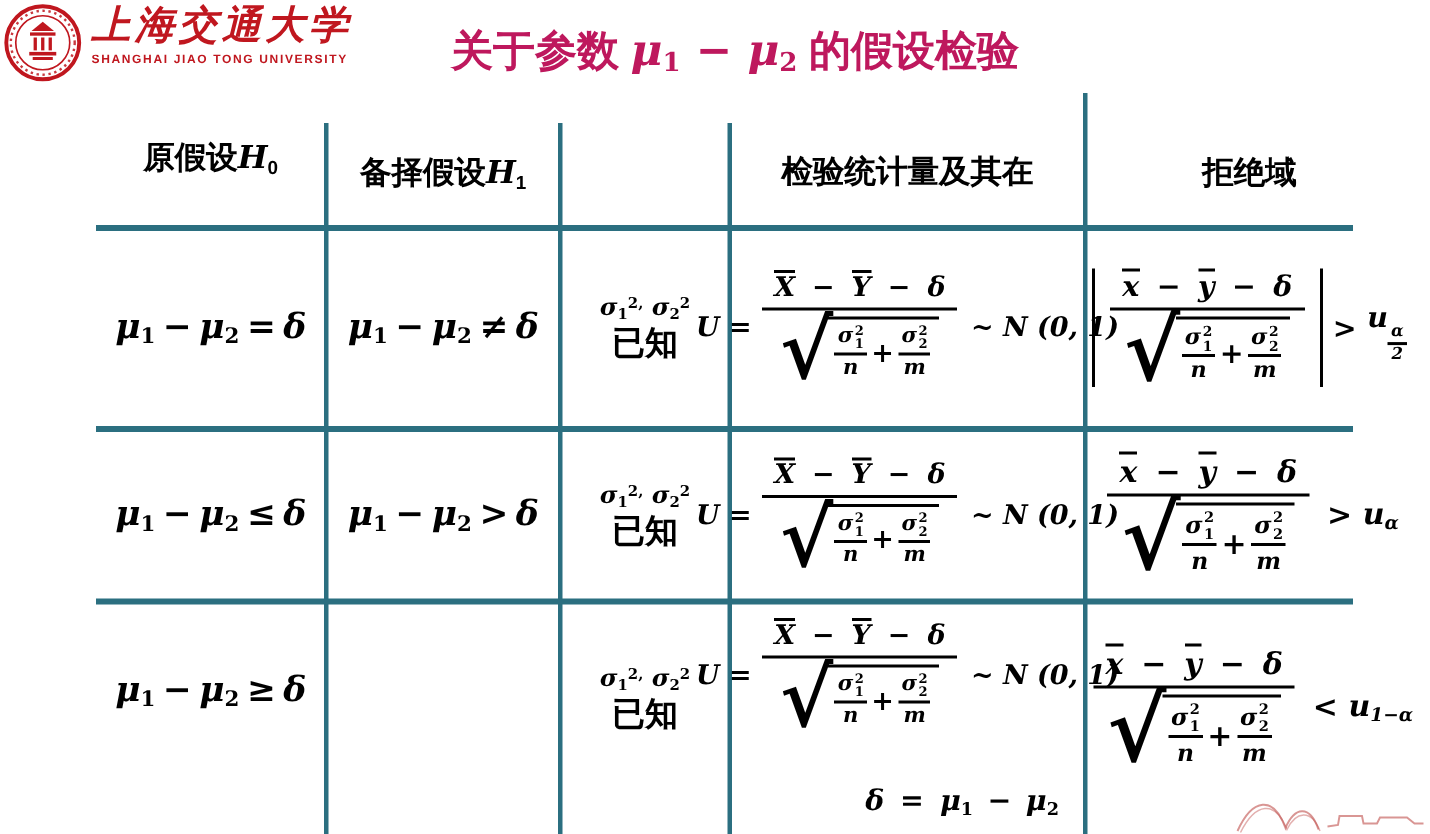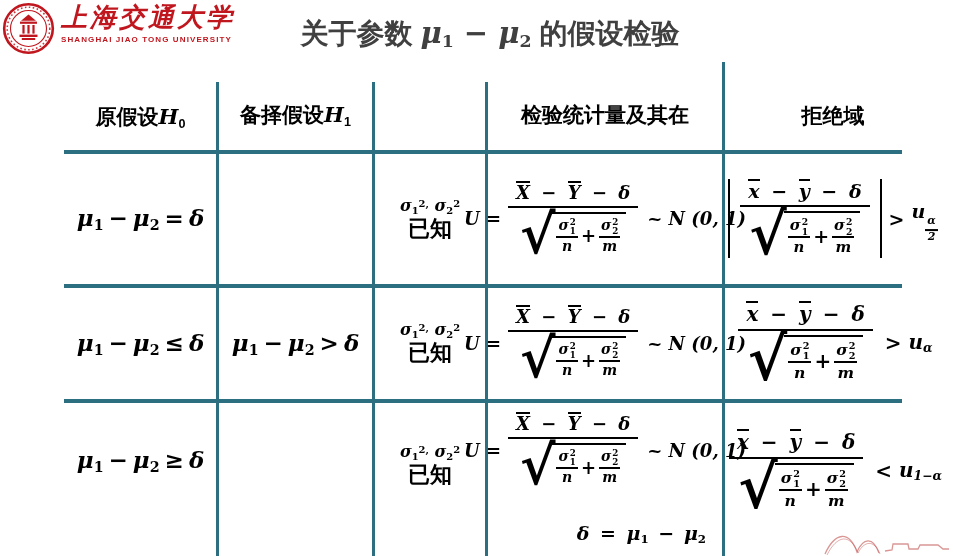--- a/index.html
+++ b/index.html
@@ -8,21 +8,21 @@
 
   
   .logo{position:absolute;left:2px;top:2px;display:flex;align-items:flex-start;}
   .logo-text{margin-left:6px;}
   .logo-cn{font-family:"DejaVu Serif",serif;font-weight:bold;font-style:italic;
            font-size:26px;color:#c0171f;letter-spacing:3px;line-height:1.2;}
   .logo-en{font-size:8px;color:#c0171f;letter-spacing:1.1px;font-weight:bold;margin-top:2px;}
 
   
   .title{position:absolute;left:250px;top:15px;width:480px;text-align:center;
-         font-size:28px;font-weight:bold;color:#404040;white-space:nowrap;}
+         font-size:28px;font-weight:bold;color:#be185d;white-space:nowrap;}
   .title .tmath{font-family:"DejaVu Serif",serif;font-style:italic;font-size:29px;}
   .title sub{font-size:0.6em;font-style:normal;vertical-align:-0.25em;}
 
   
   .vline{position:absolute;width:3px;background:#2b6f80;}
   .hline{position:absolute;height:4px;background:#2b6f80;left:64px;width:838px;}
 
   
   .cell{position:absolute;display:flex;align-items:center;justify-content:center;
         text-align:center;box-sizing:border-box;}
@@ -97,35 +97,38 @@
   <div class="title"><span>关于参数 </span><span class="tmath"><span>μ</span><sub>1</sub> <span>−</span> <span>μ</span><sub>2</sub></span><span> 的假设检验</span></div>
 
   <div class="vline" style="left:216px;top:82px;height:474px;"></div>
   <div class="vline" style="left:372px;top:82px;height:474px;"></div>
   <div class="vline" style="left:485px;top:82px;height:474px;"></div>
   <div class="vline" style="left:722px;top:62px;height:494px;"></div>
   <div class="hline" style="top:150px;"></div>
   <div class="hline" style="top:284px;"></div>
   <div class="hline" style="top:399px;"></div>
 
-  <div class="cell hdr" style="left:65px;top:84px;width:151px;height:68px;">
+  <div class="cell hdr" style="left:65px;top:72px;width:151px;height:68px;">
     <span><span>原假设</span><span class="hv">H</span><sub>0</sub></span>
   </div>
   <div class="cell hdr" style="left:219px;top:82px;width:153px;height:68px;">
     <span><span>备择假设</span><span class="hv">H</span><sub>1</sub></span>
   </div>
   <div class="cell hdr" style="left:488px;top:80px;width:234px;height:70px;flex-direction:row;">
     <div>检验统计量及其在</div>
   </div>
   <div class="cell hdr" style="left:726px;top:82px;width:214px;height:68px;">
     <span>拒绝域</span>
   </div>
 
   <div class="cell math hyp" style="left:65px;top:153px;width:151px;height:131px;">
     <span><i>μ</i><sub>1</sub><span class="op">−</span><i>μ</i><sub>2</sub><span class="op">=</span><i>δ</i></span>
+  </div>
+  <div class="cell math hyp" style="left:219px;top:153px;width:153px;height:131px;">
+    <span><i>μ</i><sub>1</sub><span class="op">−</span><i>μ</i><sub>2</sub><span class="op">≠</span><i>δ</i></span>
   </div>
   <div class="cell" style="left:375px;top:153px;width:110px;height:131px;flex-direction:column;">
     <div class="math cond1"><i>σ</i><sub>1</sub><sup>2</sup><sup class="csep">,</sup> <i>σ</i><sub>2</sub><sup>2</sup></div>
     <div class="cond2">已知</div>
   </div>
   <div class="cell math stat-f mathline" style="left:488px;top:153px;width:234px;height:131px;">
     <span class="lhs">U =</span>
     <span class="bigfrac">
       <span class="fnum"><span class="bar">X</span> <span class="op">−</span> <span class="bar">Y</span> <span class="op">−</span> <span>δ</span></span>
       <span class="fden"><span class="sqrt">

